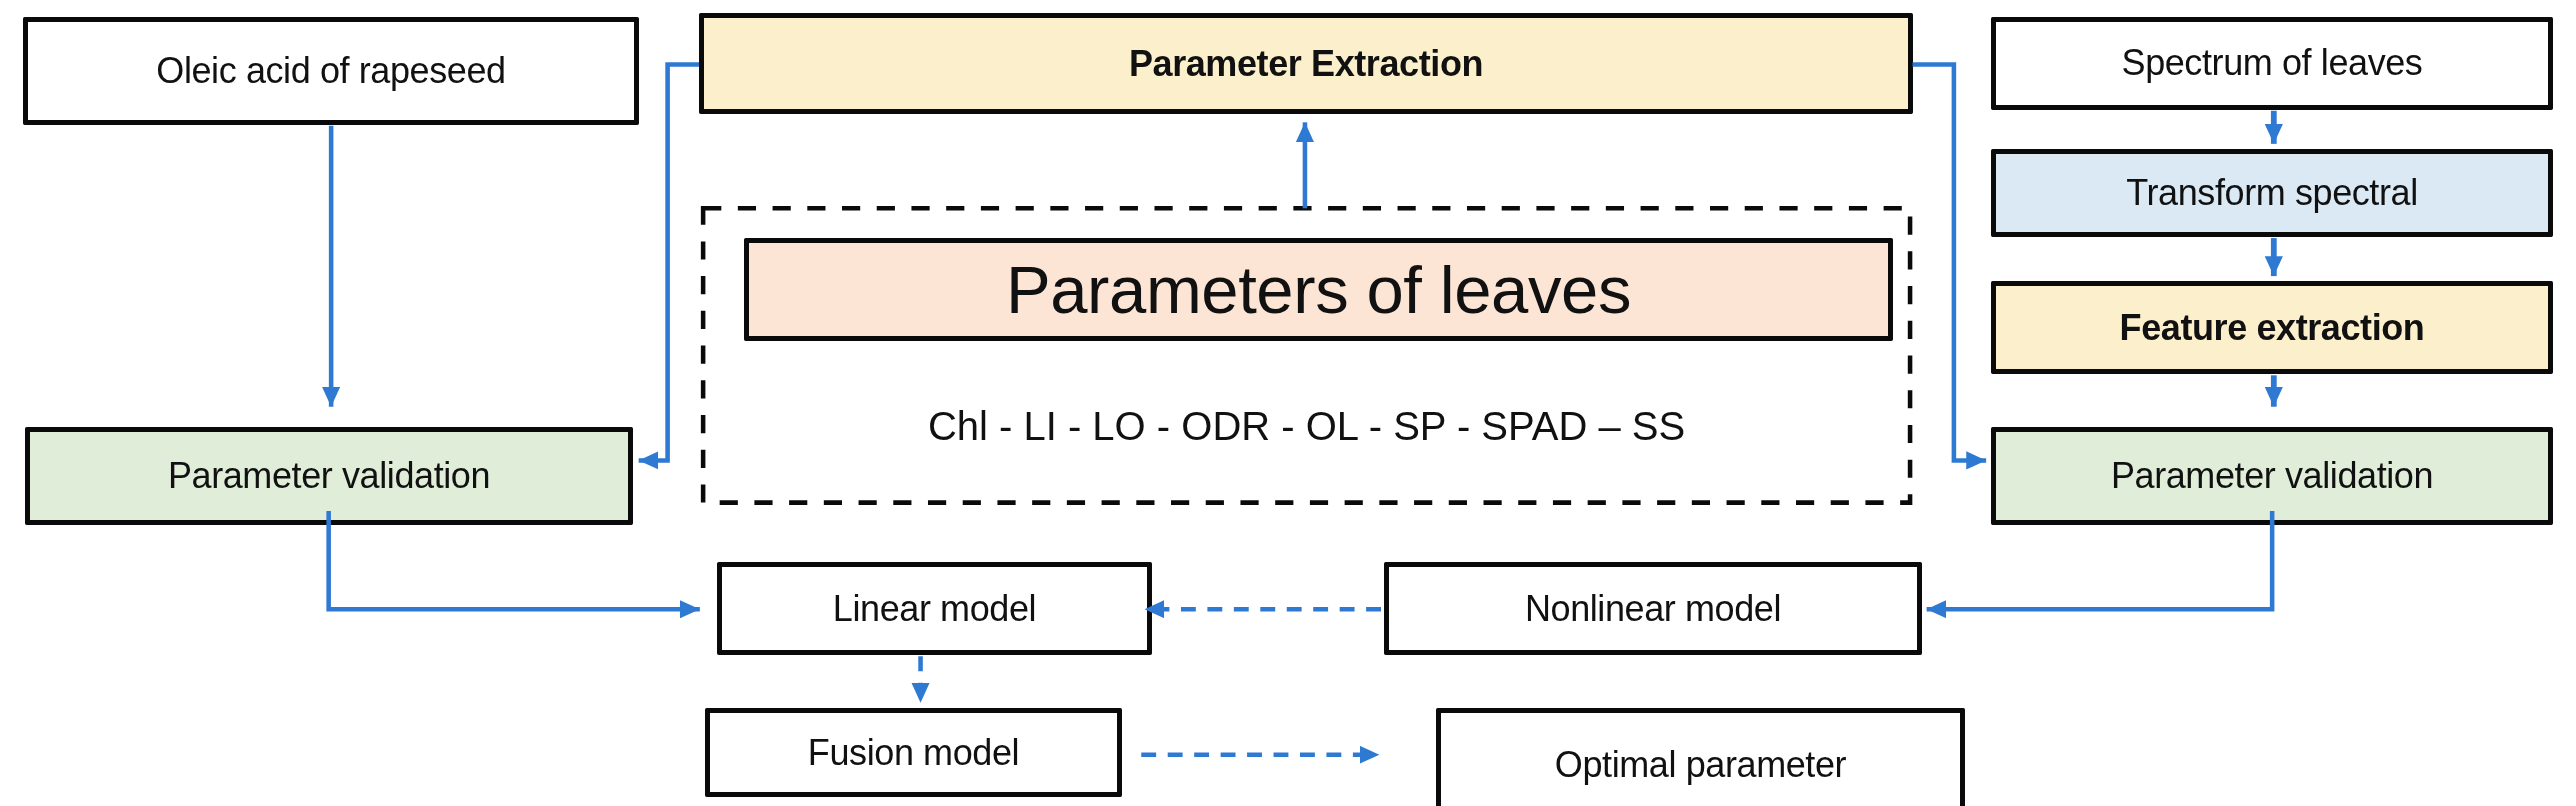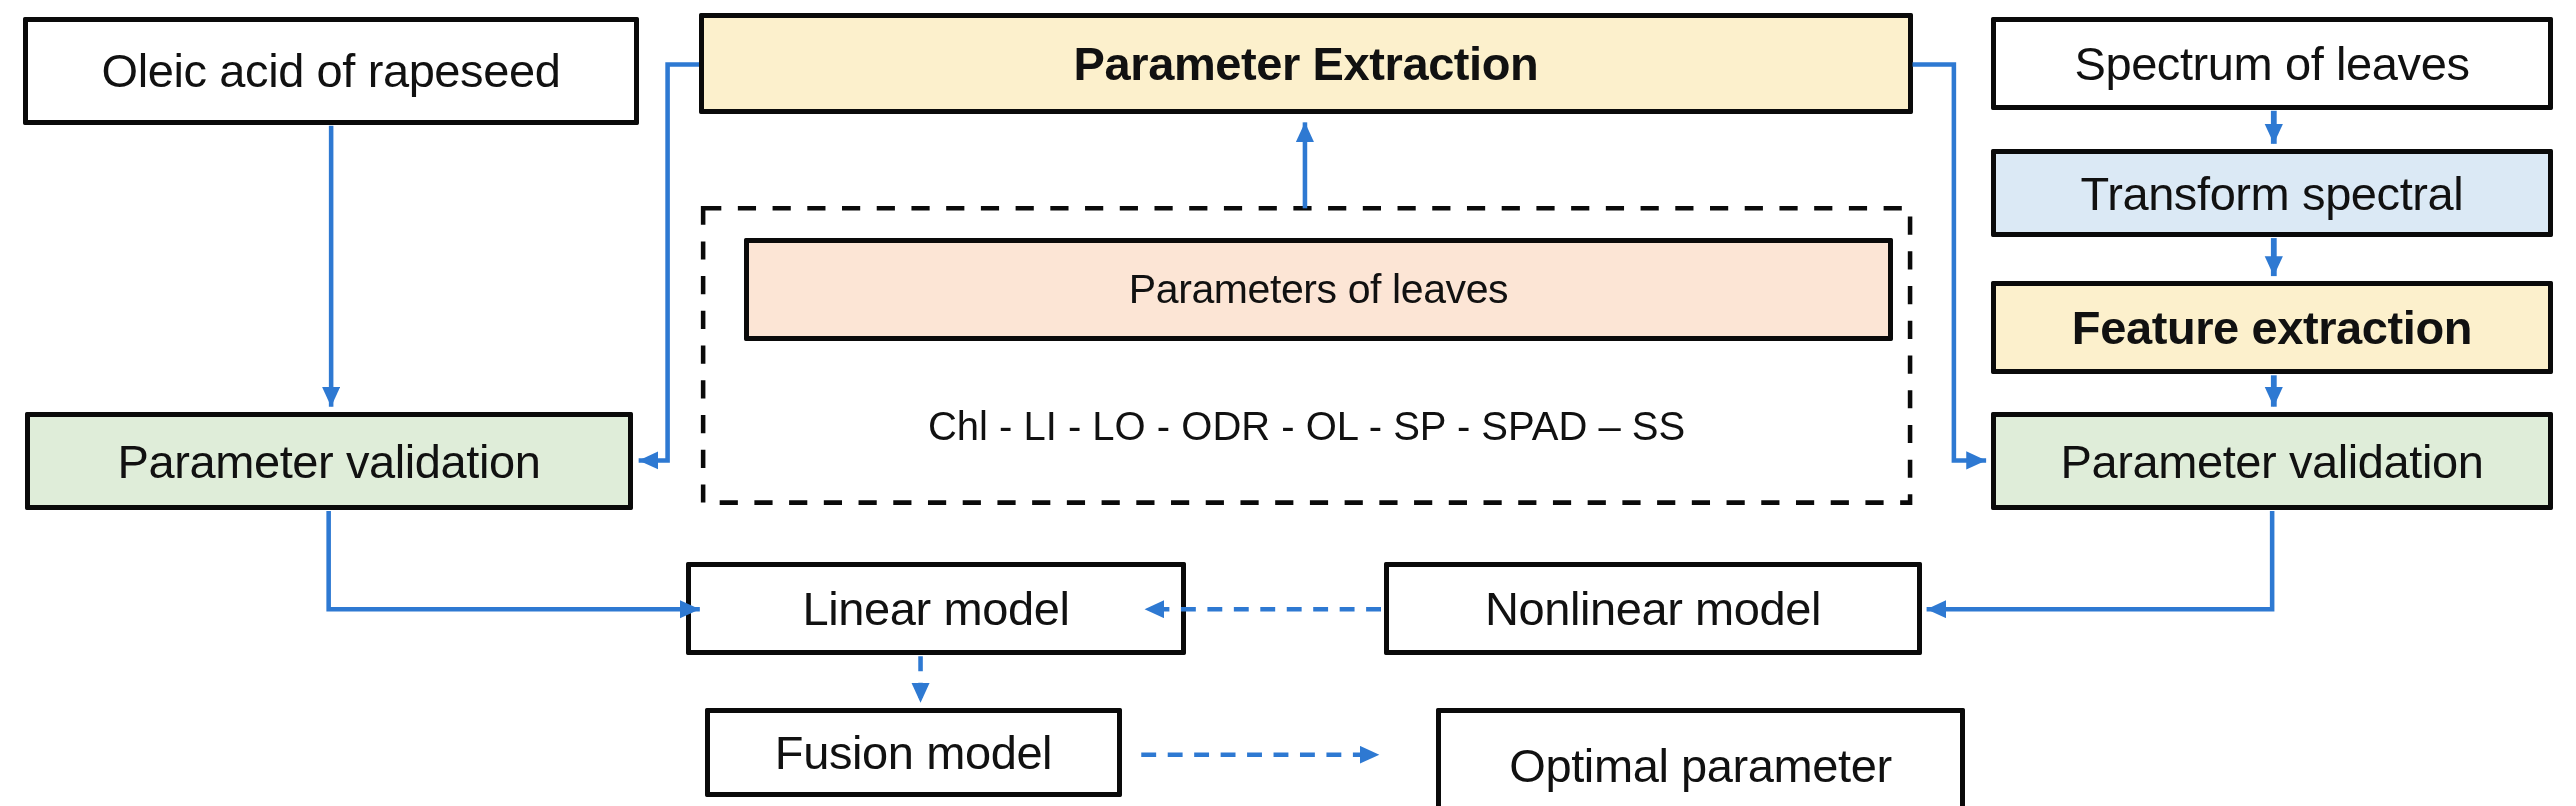--- a/index.html
+++ b/index.html
@@ -16,28 +16,28 @@
     width:2576px;height:806px;position:relative;overflow:hidden;
     font-family:"Liberation Sans","DejaVu Sans",sans-serif;
     color:#111;
   }
   .box{
     position:absolute;
     box-sizing:border-box;
     border:5px solid var(--border-black);
     background:#fff;
     display:flex;align-items:center;justify-content:center;
-    font-size:47px;line-height:1;letter-spacing:-0.4px;
+    font-size:36px;line-height:1;letter-spacing:-0.4px;
     white-space:nowrap;
     border-radius:1.7px;
     z-index:2;
   }
   .box.cream{background:var(--cream);font-weight:bold;}
   .box.salmon{background:var(--salmon);}
-  .box.green{background:var(--green);}
+  .box.green{background:var(--green);margin-top:15px;}
   .box.lightblue{background:var(--light-blue);}
   .plain-text{
     position:absolute;
     display:flex;align-items:center;justify-content:center;
     font-size:40px;line-height:1;letter-spacing:0px;
     white-space:nowrap;
     z-index:2;
   }
   #connector-layer{
     position:absolute;left:0;top:0;width:2576px;height:806px;
@@ -58,25 +58,25 @@
 <div class="box" style="left:1991px;top:16.5px;width:562px;height:93px">Spectrum of leaves</div>
 
 <div class="box lightblue" style="left:1991px;top:149px;width:562px;height:88px">Transform spectral</div>
 
 <div class="box cream" style="left:1991px;top:281px;width:562px;height:93px">Feature extraction</div>
 
 <div class="box green" style="left:1991px;top:412px;width:562px;height:98px">Parameter validation</div>
 
 <div class="box green" style="left:25px;top:412px;width:608px;height:98px">Parameter validation</div>
 
-<div class="box salmon" style="left:744px;top:238px;width:1149px;height:103px;font-size:41px">Parameters of leaves</div>
+<div class="box salmon" style="left:744px;top:238px;width:1149px;height:103px;font-size:67px">Parameters of leaves</div>
 
 <div class="plain-text" style="left:703px;top:376px;width:1207px;height:99px">Chl - LI - LO - ODR - OL - SP - SPAD – SS</div>
 
-<div class="box" style="left:686px;top:562px;width:500px;height:93px">Linear model</div>
+<div class="box" style="left:717px;top:562px;width:435px;height:93px">Linear model</div>
 
 <div class="box" style="left:1384px;top:562px;width:538px;height:93px">Nonlinear model</div>
 
 <div class="box" style="left:705px;top:708px;width:417px;height:89px">Fusion model</div>
 
 <div class="box" style="left:1436px;top:708px;width:529px;height:114px">Optimal parameter</div>
 
 <svg id="connector-layer" viewBox="0 0 3115 975" xmlns="http://www.w3.org/2000/svg">
   <defs>
     <marker id="ah" markerUnits="userSpaceOnUse" markerWidth="30" markerHeight="26" refX="24" refY="11" orient="auto">

